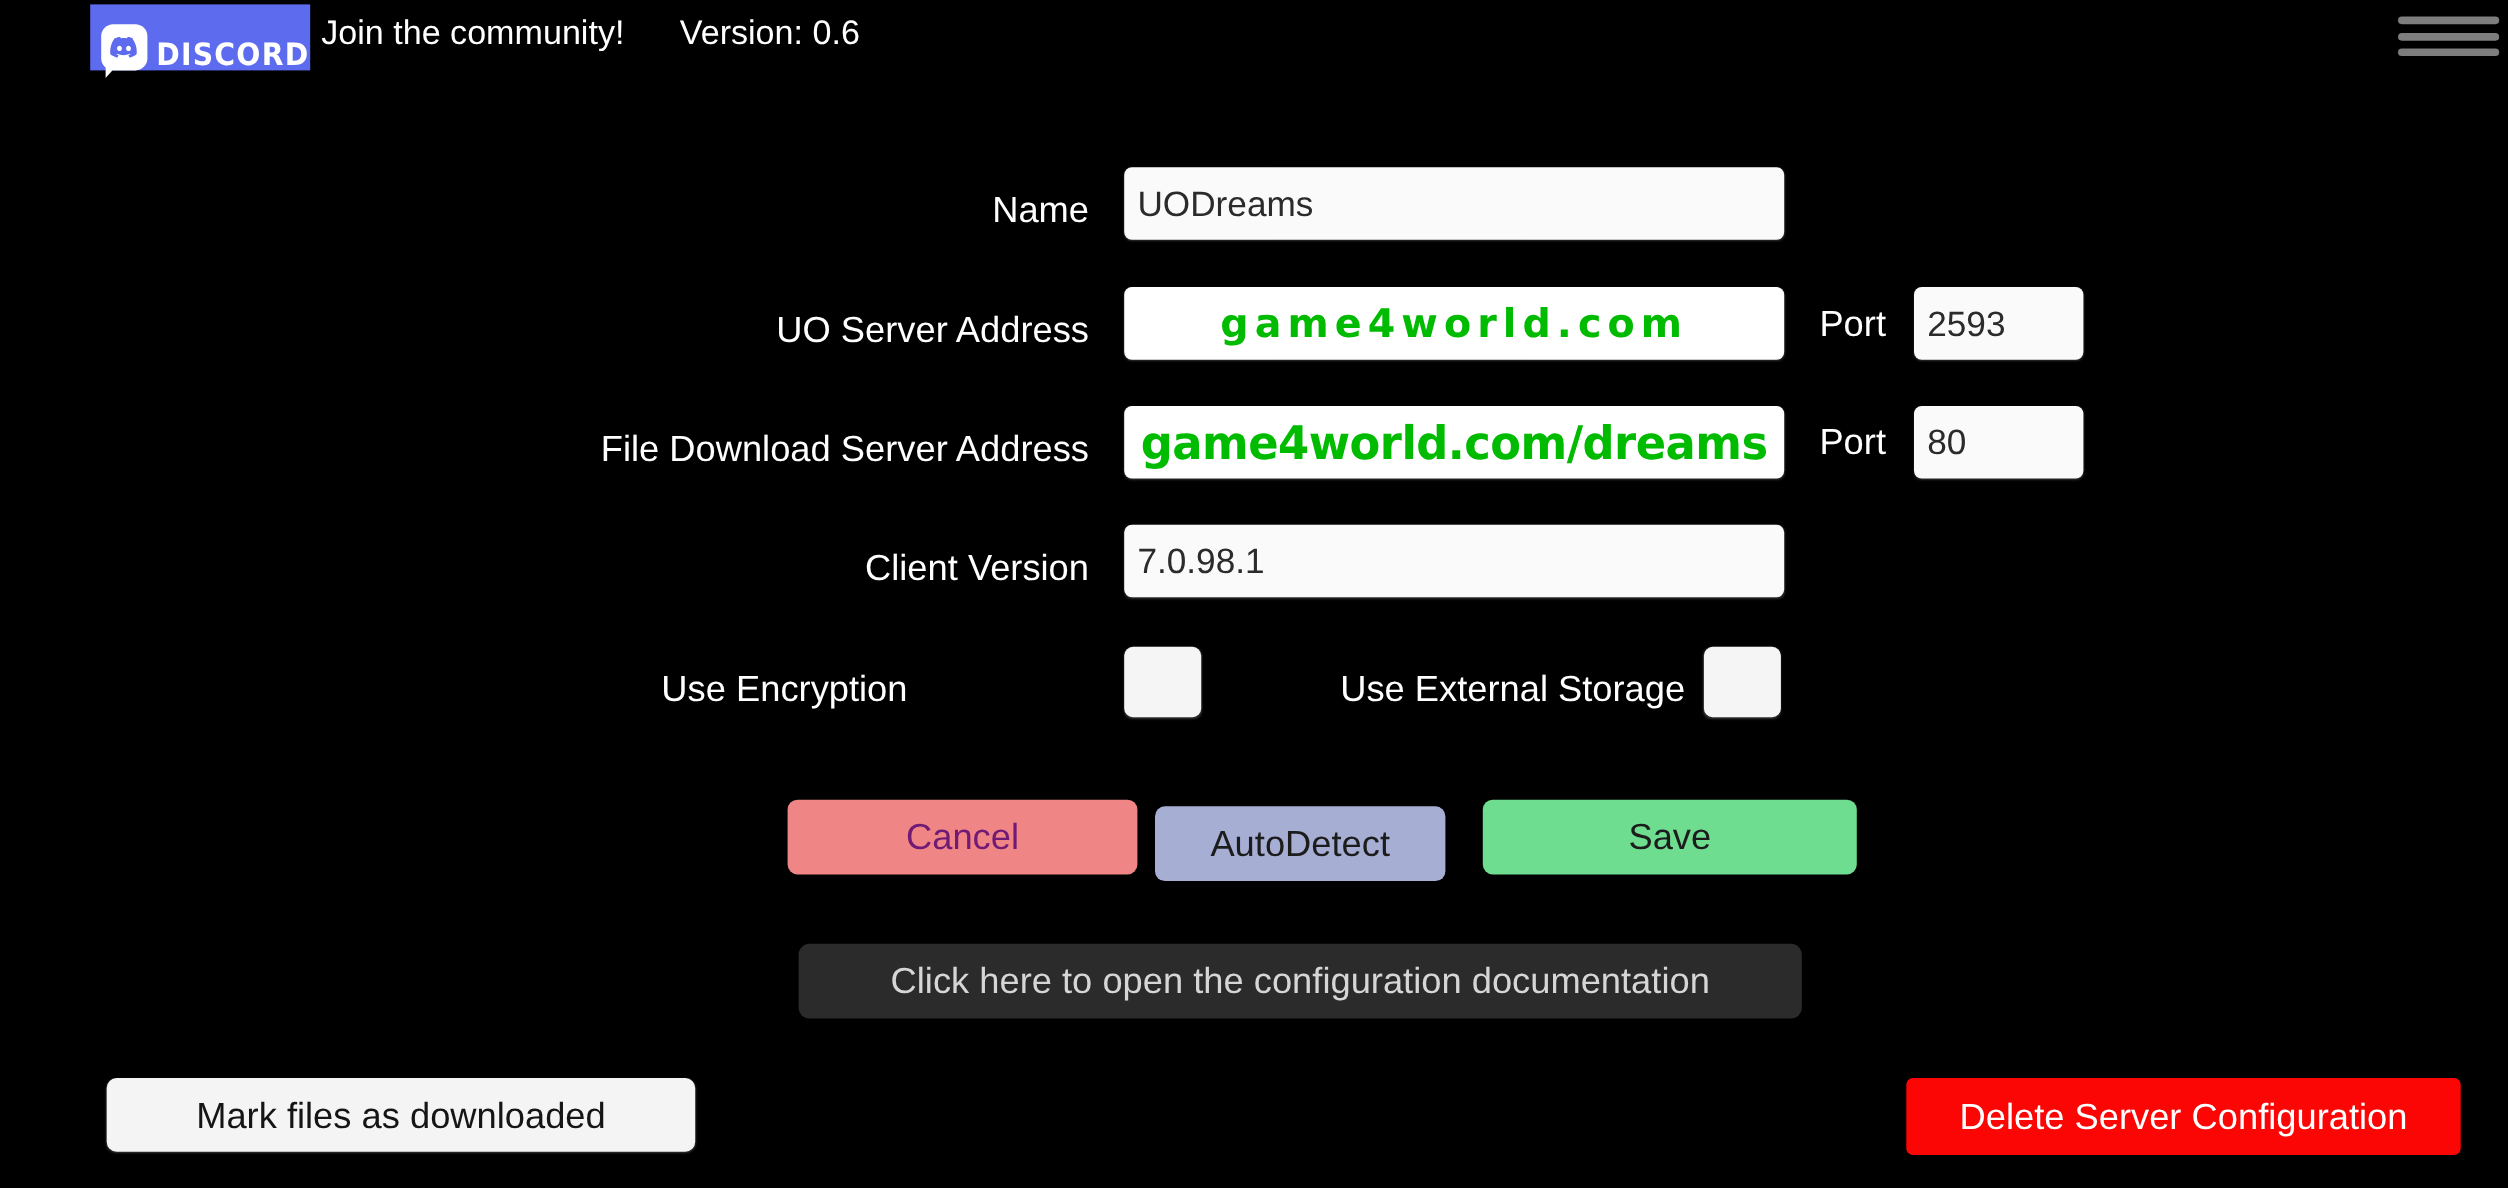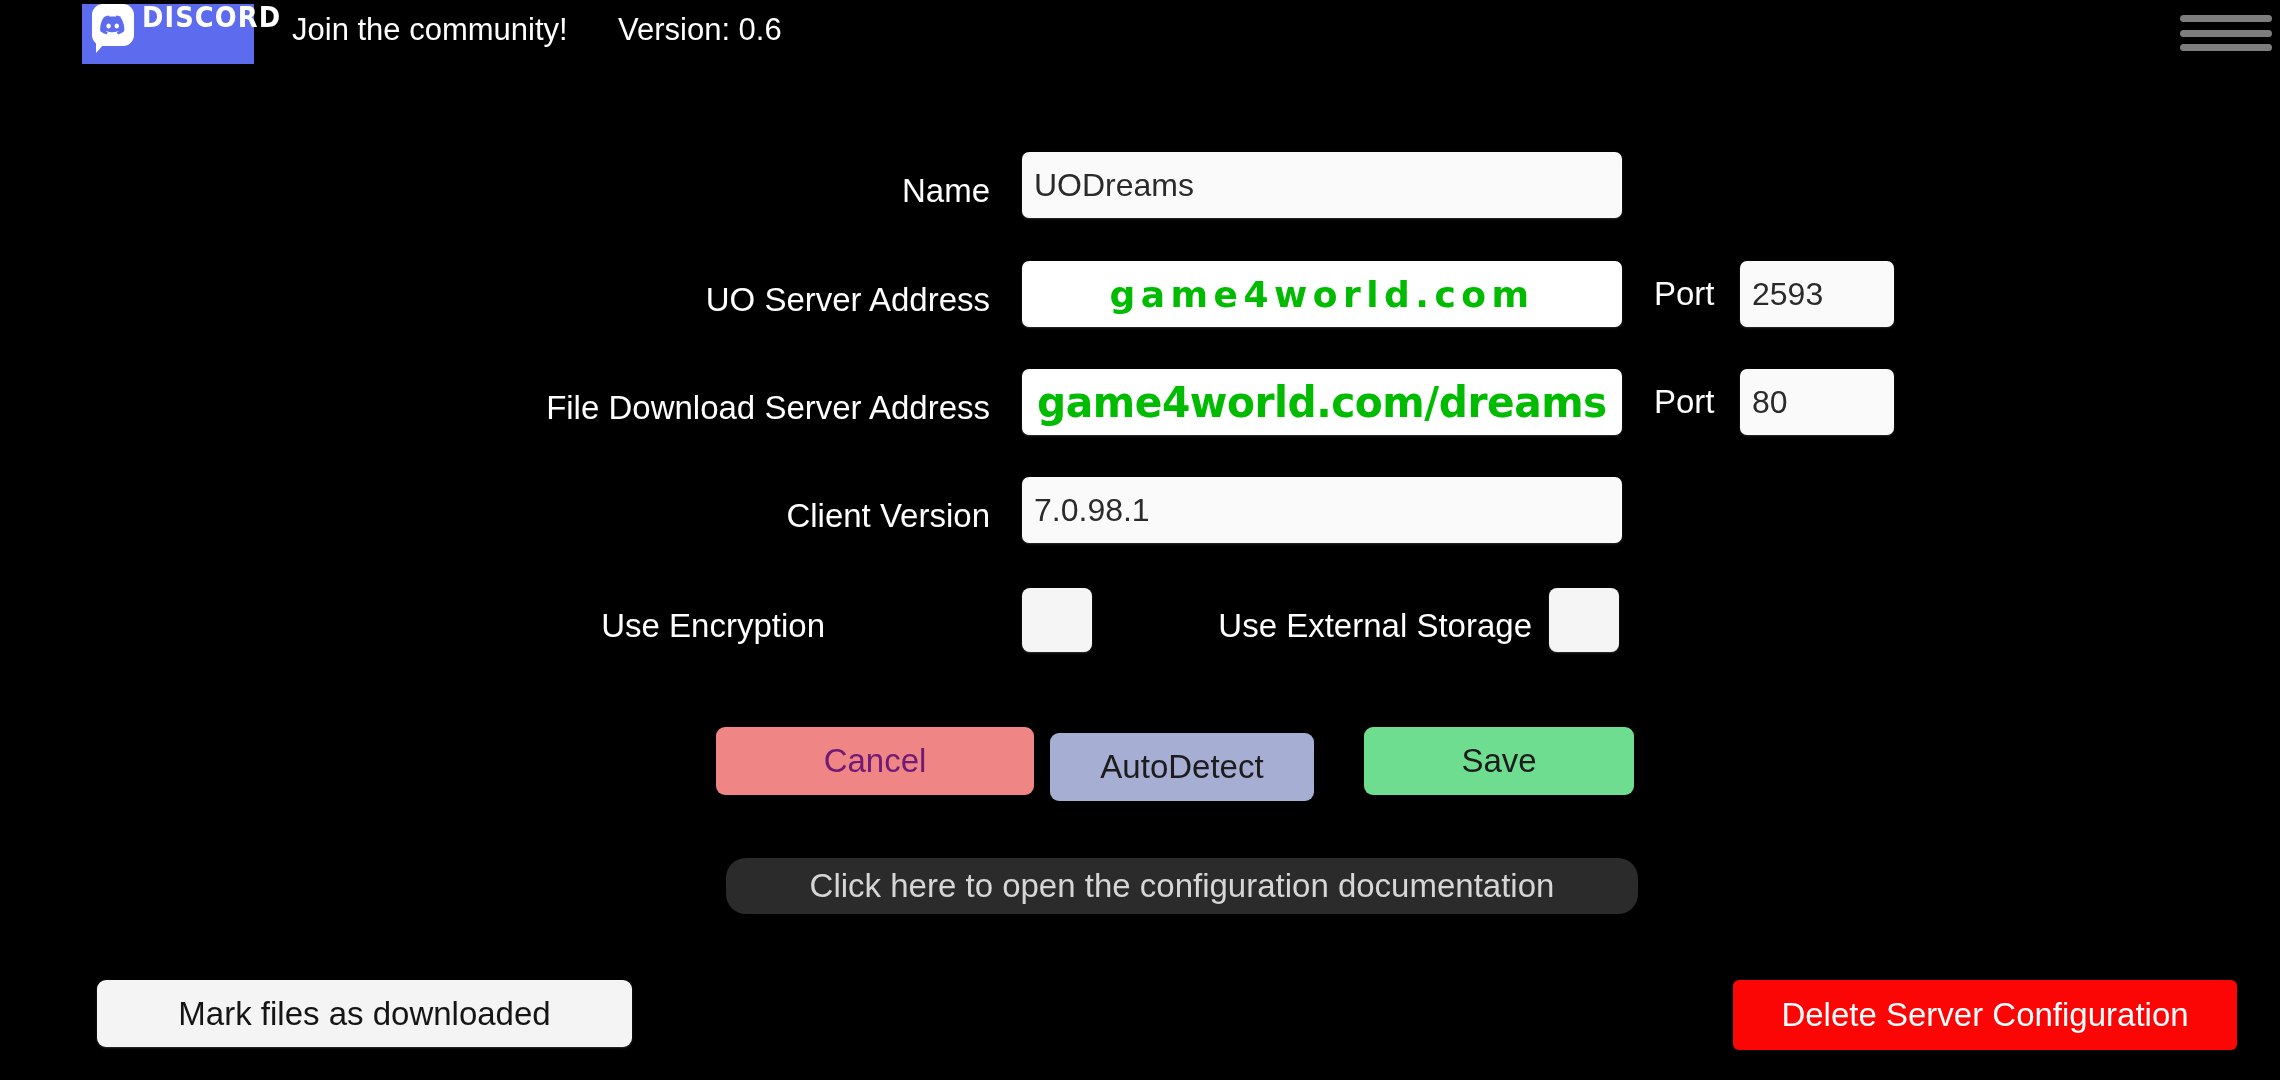--- a/index.html
+++ b/index.html
@@ -21,25 +21,25 @@
   .header {
     position: absolute;
     top: 0; left: 0;
     width: 2280px;
     height: 70px;
   }
   .discord-badge {
     position: absolute;
     left: 82px;
     top: 4px;
-    width: 172px;
+    width: 200px;
     height: 60px;
     background: #5d6bef;
     display: flex;
-    align-items: flex-start;
+    align-items: flex-end;
     gap: 8px;
     padding-left: 10px;
   }
   .discord-mark {
     width: 42px;
     height: 42px;
     background: #ffffff;
     border-radius: 11px;
     position: relative;
     display: flex;
@@ -210,31 +210,30 @@
     margin-left: 17px;
   }
   .btn-autodetect {
     left: 1050px; top: 733px;
     width: 264px; height: 68px;
     background: #a6aed4;
     color: #1c1c1c;
   }
   .btn-save {
     left: 1348px; top: 727px;
-    width: 270px; height: 68px;
+    width: 340px; height: 68px;
     background: #6edd8f;
     color: #1c1c1c;
-    margin-left: 16px;
   }
   .btn-docs {
     left: 726px; top: 858px;
-    width: 912px; height: 56px;
+    width: 912px; height: 68px;
     background: #2b2b2b;
     color: #d6d6d6;
-    border-radius: 20px;
+    border-radius: 10px;
     font-size: 33px;
   }
   .btn-mark {
     left: 97px; top: 980px;
     width: 535px; height: 67px;
     background: #f4f4f4;
     color: #151515;
     border-radius: 9px;
     font-size: 33px;
     box-shadow: 0 1px 2px rgba(255,255,255,0.2);

